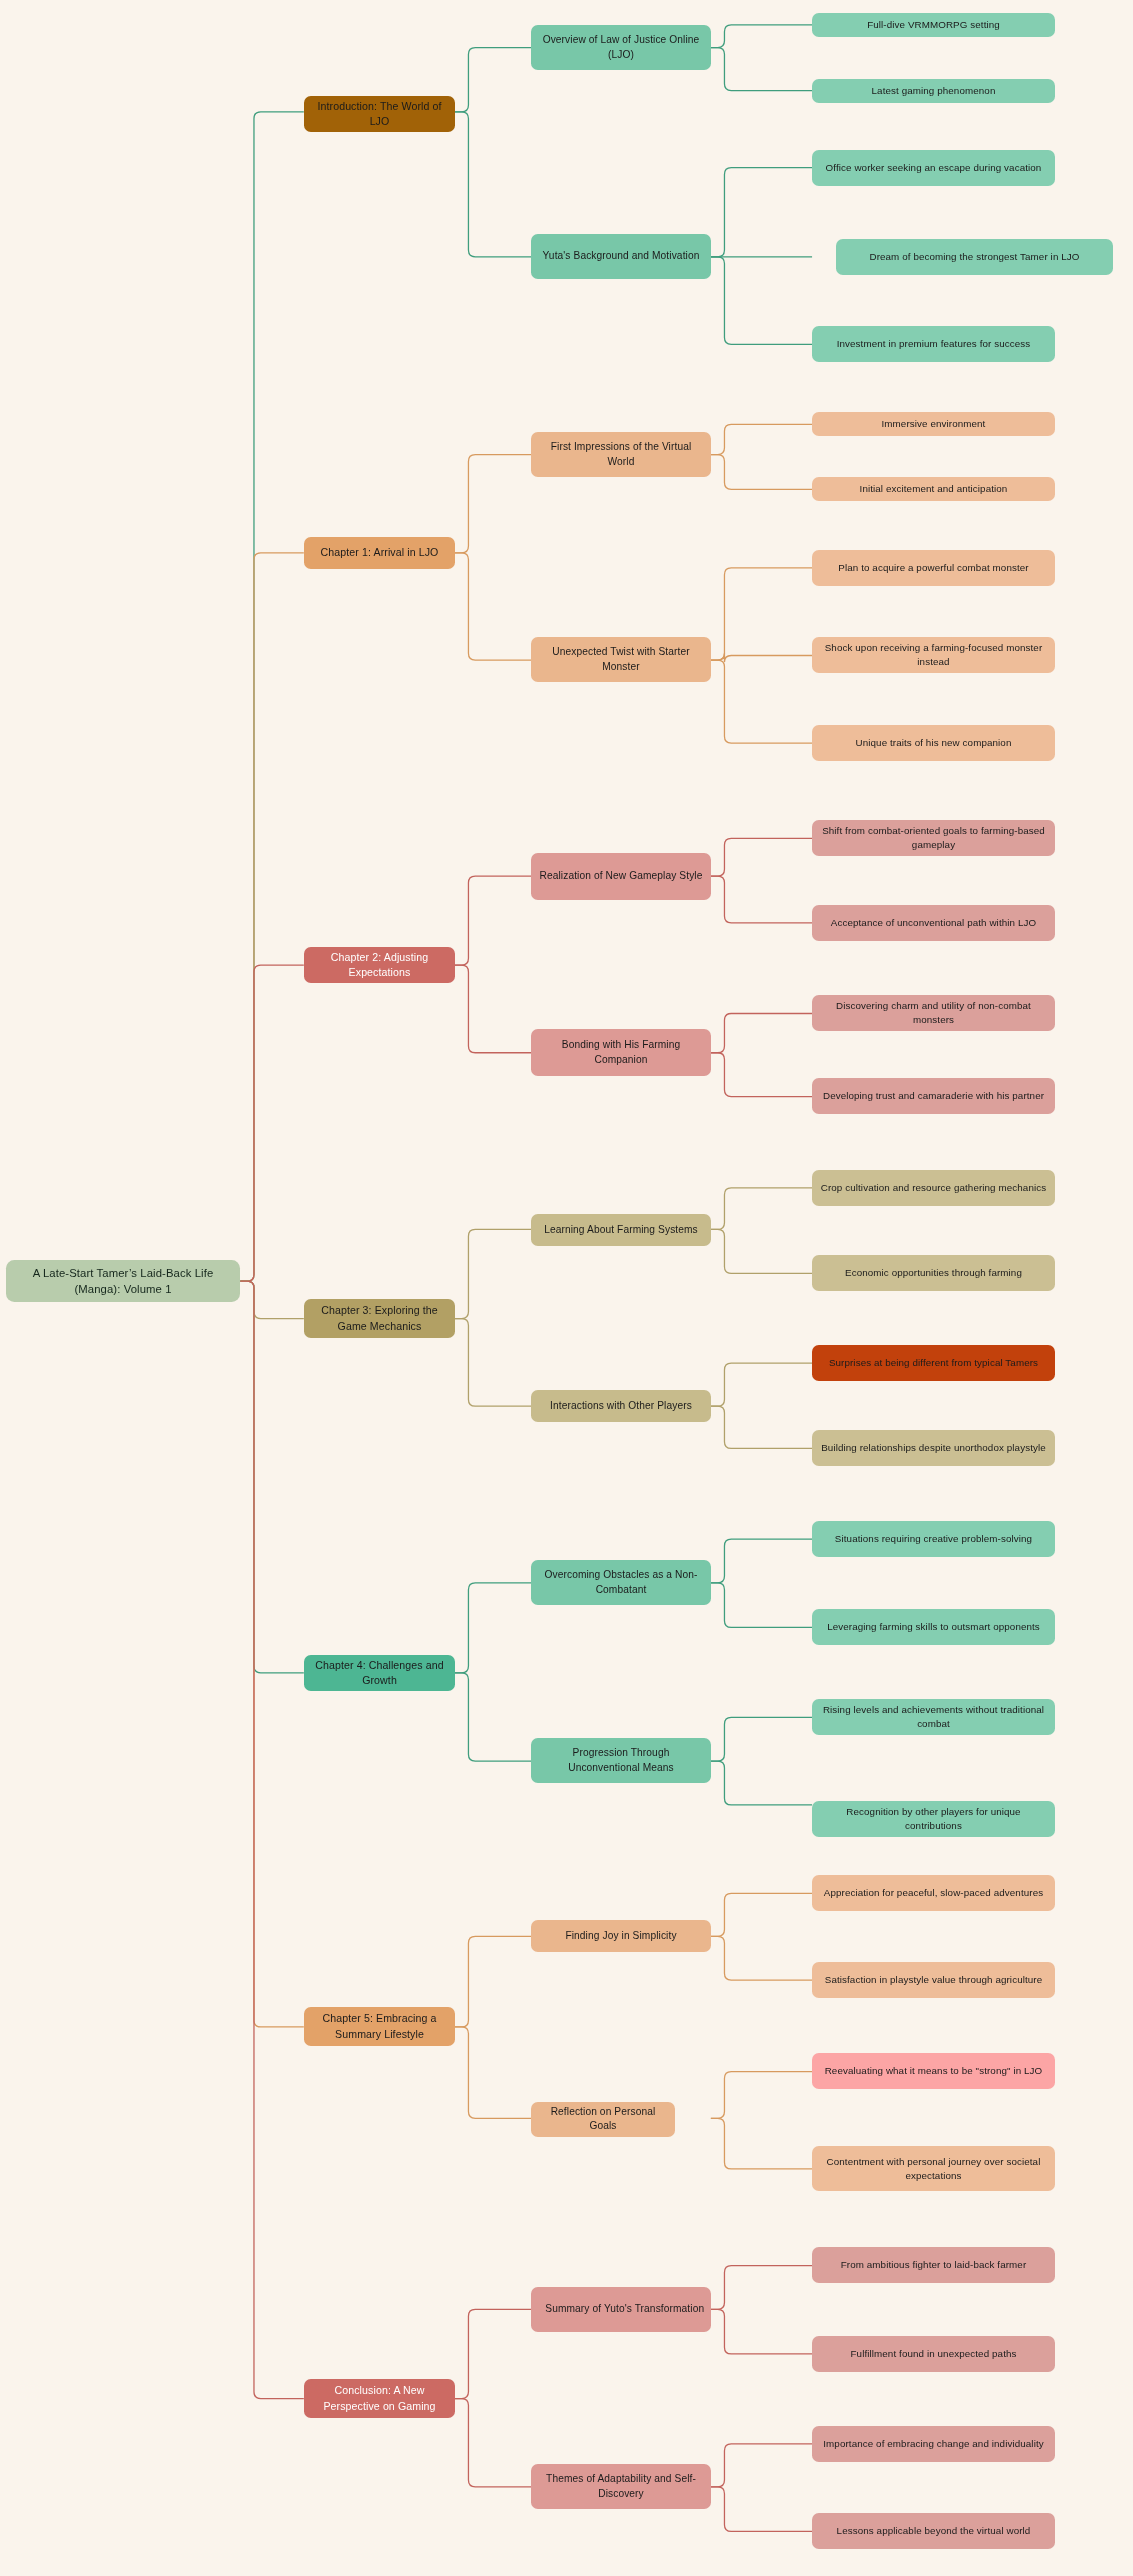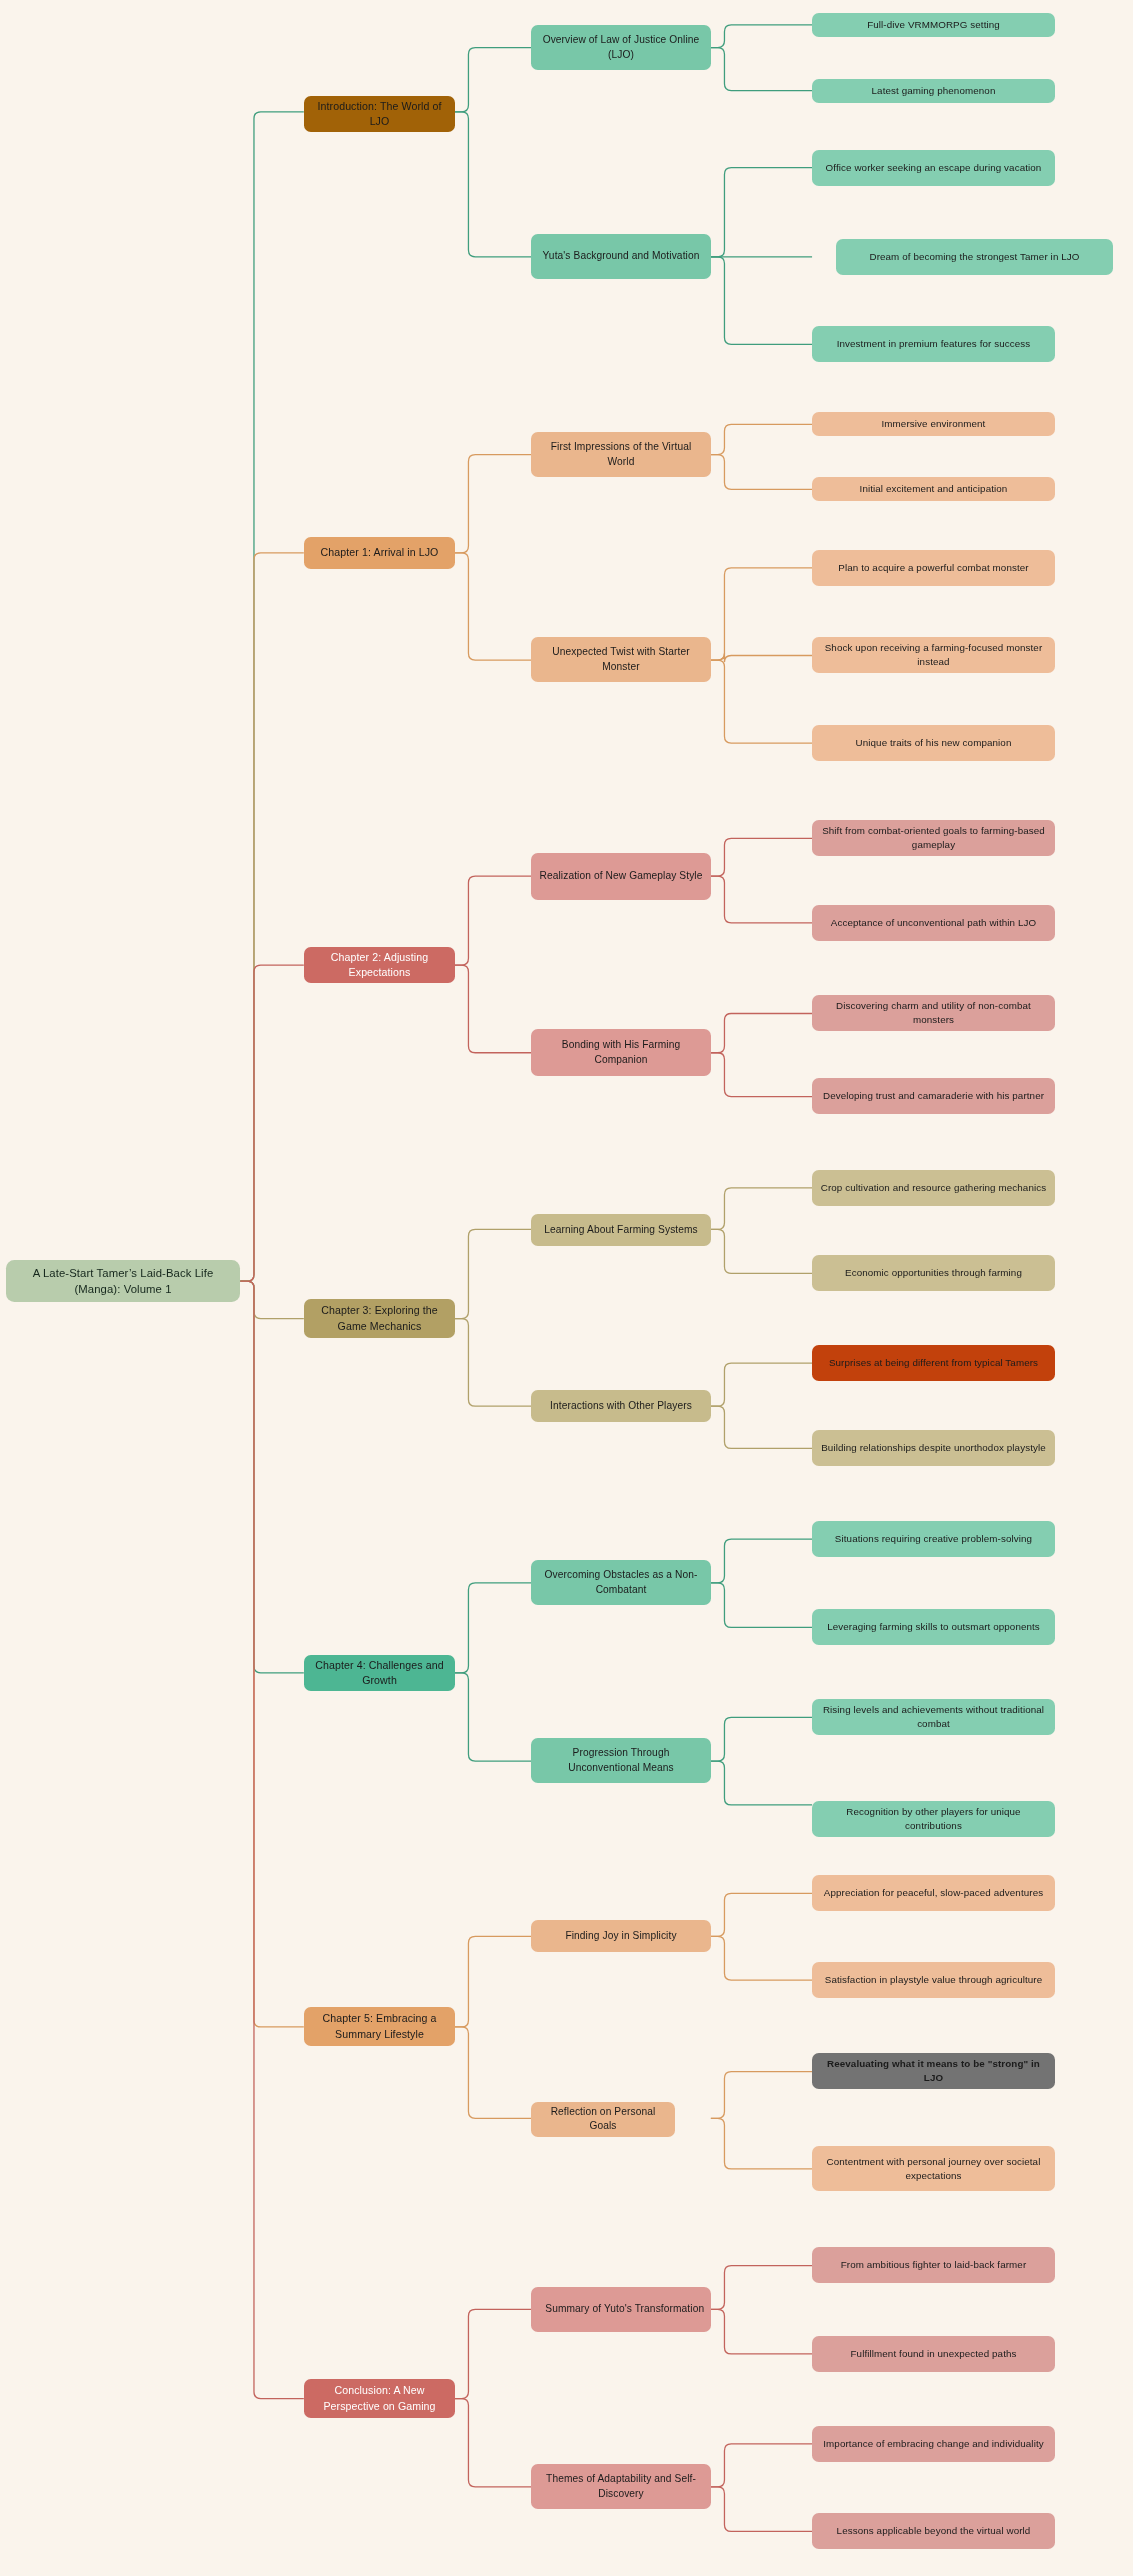--- a/index.html
+++ b/index.html
@@ -225,21 +225,21 @@
       </div>
       <div class="node leaf" style="left: 812px; top: 1875px; width: 243px; min-height: 36px; background: rgb(238, 189, 153);">
         <span>Appreciation for peaceful, slow-paced adventures</span>
       </div>
       <div class="node leaf" style="left: 812px; top: 1962px; width: 243px; min-height: 36px; background: rgb(238, 189, 153);">
         <span>Satisfaction in playstyle value through agriculture</span>
       </div>
       <div class="node sub" style="left: 531px; top: 2102px; width: 144px; min-height: 32px; background: rgb(234, 182, 141);">
         <span>Reflection on Personal Goals</span>
       </div>
-      <div class="node leaf" style="left: 812px; top: 2053px; width: 243px; min-height: 36px; background: #737373; font-weight: bold;">
+      <div class="node leaf" style="left: 812px; top: 2053px; width: 243px; min-height: 36px; background: #fca5a5;">
         <span>Reevaluating what it means to be "strong" in LJO</span>
       </div>
       <div class="node leaf" style="left: 812px; top: 2146px; width: 243px; min-height: 45px; background: rgb(238, 189, 153);">
         <span>Contentment with personal journey over societal expectations</span>
       </div>
       <div class="node branch light-text" style="left: 304px; top: 2379px; width: 151px; min-height: 39px; background: rgb(204, 106, 99);">
         <span>Conclusion: A New Perspective on Gaming</span>
       </div>
       <div class="node sub" style="left: 531px; top: 2287px; width: 180px; min-height: 45px; background: rgb(221, 154, 149); justify-content: flex-end;">
         <span>Summary of Yuto's Transformation</span>

